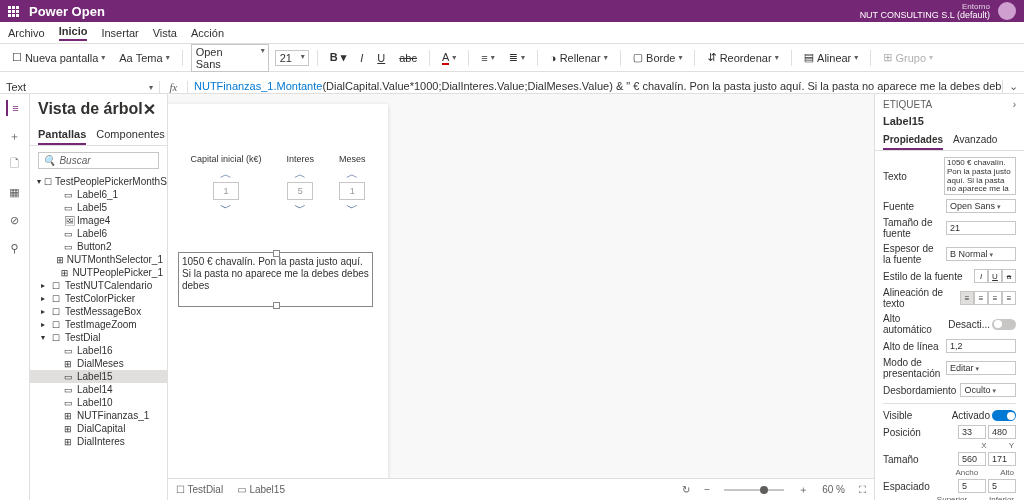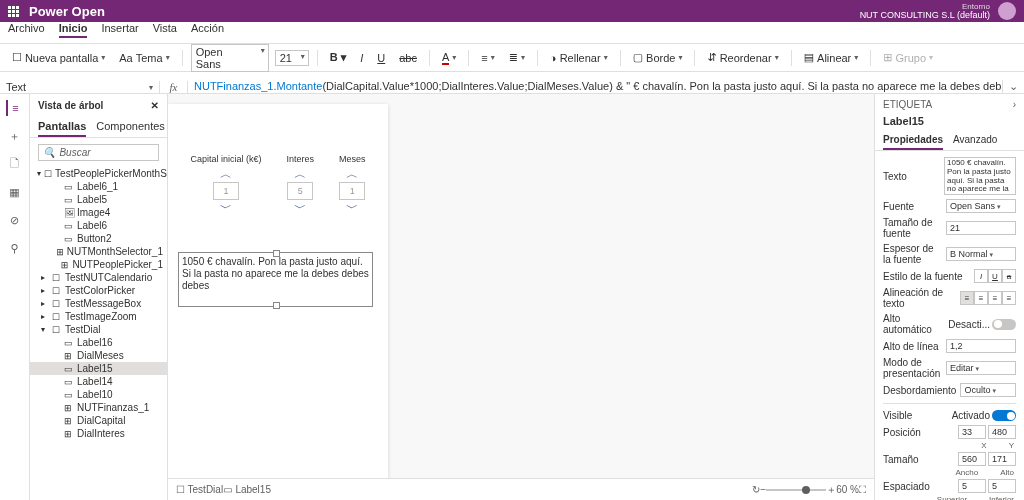--- a/index.html
+++ b/index.html
@@ -3,21 +3,21 @@
 <meta charset="utf-8">
 <style>
 * { margin:0; padding:0; box-sizing:border-box; font-family:"Segoe UI",sans-serif; }
 body { width:1024px; height:500px; overflow:hidden; font-size:11px; color:#323130; background:#fff; }
 .topbar { height:22px; background:#742774; color:#fff; display:flex; align-items:center; padding:0 8px; }
 .waffle { display:grid; grid-template-columns:repeat(3,3px); grid-template-rows:repeat(3,3px); gap:1px; margin-right:10px; }
 .waffle span { background:#fff; }
 .app-title { font-size:13px; font-weight:600; flex:1; }
 .env { text-align:right; font-size:9px; line-height:1; margin-right:8px; }
 .avatar { width:18px; height:18px; border-radius:50%; background:#cfa0cf; }
-.menubar { height:22px; border-bottom:1px solid #e1dfdd; display:flex; align-items:flex-start; padding:0 8px; gap:14px; font-size:11px; }
+.menubar { height:22px; border-bottom:1px solid #e1dfdd; display:flex; align-items:center; padding:0 8px; gap:14px; font-size:11px; }
 .menubar .mi { cursor:pointer; }
 .menubar .mi.active { border-bottom:2px solid #742774; padding-bottom:2px; font-weight:600; }
 .menubar .right { margin-left:auto; display:flex; align-items:center; gap:10px; color:#605e5c; }
 .toolbar { height:28px; border-bottom:1px solid #e1dfdd; display:flex; align-items:center; padding:0 8px; gap:6px; font-size:11px; color:#323130; }
 .tbtn { display:flex; align-items:center; gap:3px; padding:2px 4px; cursor:pointer; }
 .tsep { width:1px; height:16px; background:#e1dfdd; margin:0 2px; }
 .tsel { border:1px solid #c8c6c4; background:#fff; padding:1px 18px 1px 4px; font-size:11px; position:relative; }
 .tsel::after { content:"▾"; position:absolute; right:3px; top:1px; font-size:8px; color:#605e5c; }
 .chev::after { content:" ▾"; font-size:8px; color:#605e5c; }
 .fxbar { height:22px; border-bottom:1px solid #e1dfdd; display:flex; align-items:flex-end; font-size:11px; }
@@ -25,41 +25,41 @@
 .fxprop::after { content:"▾"; position:absolute; right:6px; font-size:8px; color:#605e5c; }
 .fxeq { width:28px; text-align:center; font-style:italic; color:#605e5c; border-right:1px solid #e1dfdd; font-family:"Segoe UI"; }
 .fxinput { flex:1; padding:0 6px; font-family:Consolas,monospace; font-size:11px; white-space:nowrap; overflow:hidden; }
 .fxinput .fn { color:#0078d4; }
 .fxexp { width:22px; text-align:center; border-left:1px solid #e1dfdd; color:#605e5c; cursor:pointer; }
 .main { display:flex; height:406px; }
 .rail { width:30px; border-right:1px solid #e1dfdd; display:flex; flex-direction:column; align-items:center; padding-top:6px; gap:12px; }
 .rail .ri { width:16px; height:16px; cursor:pointer; color:#605e5c; display:flex; align-items:center; justify-content:center; }
 .rail .ri.active { color:#742774; border-left:2px solid #742774; margin-left:-2px; padding-left:2px; }
 .tree { width:138px; border-right:1px solid #e1dfdd; display:flex; flex-direction:column; }
-.tree-hdr { padding:6px 8px; font-weight:600; font-size:10px; display:flex; justify-content:space-between; }
+.tree-hdr { padding:6px 8px; font-weight:600; font-size:16px; display:flex; }
 .tree-tabs { display:flex; gap:10px; padding:0 8px; font-size:11px; border-bottom:1px solid #e1dfdd; }
 .tree-tabs span { padding:3px 0; cursor:pointer; }
 .tree-tabs .active { border-bottom:2px solid #742774; font-weight:600; }
 .search { margin:6px 8px; border:1px solid #c8c6c4; padding:2px 4px; font-size:10px; color:#605e5c; display:flex; gap:4px; font-style:italic; }
 .tlist { flex:1; overflow-y:auto; font-size:10px; }
 .tnode { display:flex; align-items:center; padding:1px 4px; gap:3px; cursor:pointer; white-space:nowrap; }
 .tnode.sel { background:#e1dfdd; }
 .indent { display:inline-block; }
 .canvas-wrap { flex:1; background:#f8f8f8; position:relative; display:flex; flex-direction:column; }
 .canvas-area { flex:1; display:flex; align-items:flex-start; justify-content:flex-start; padding-top:10px; overflow:auto; }
 .canvas { width:220px; height:380px; background:#fff; box-shadow:0 1px 4px rgba(0,0,0,.15); position:relative; padding:10px; }
 .stepper-row { display:flex; justify-content:space-around; margin-top:40px; text-align:center; font-size:10px; }
 .stepper .lbl { font-size:9px; color:#333; margin-bottom:4px; }
 .stepper .arrow { color:#3a5a8c; font-size:12px; line-height:1; cursor:pointer; }
 .stepper .box { border:1px solid #c8c6c4; width:26px; height:18px; margin:2px auto; display:flex; align-items:center; justify-content:center; font-size:9px; color:#999; }
 .sel-label { position:absolute; top:148px; left:10px; width:195px; height:55px; border:1px solid #8a8886; font-size:10px; padding:3px; line-height:1.2; }
 .sel-label::before, .sel-label::after { content:""; position:absolute; width:5px; height:5px; background:#fff; border:1px solid #8a8886; }
 .sel-label::before { top:-3px; left:50%; margin-left:-3px; }
 .sel-label::after { bottom:-3px; left:50%; margin-left:-3px; }
-.canvas-status { height:22px; border-top:1px solid #e1dfdd; background:#fff; display:flex; align-items:center; padding:0 8px; gap:0; font-size:10px; color:#605e5c; }
+.canvas-status { height:22px; border-top:1px solid #e1dfdd; background:#fff; display:flex; align-items:center; padding:0 8px; gap:14px; font-size:10px; color:#605e5c; }
 .canvas-status .spacer { flex:1; }
 .props { width:150px; border-left:1px solid #e1dfdd; display:flex; flex-direction:column; font-size:10px; }
 .props-hdr { padding:5px 8px; font-size:10px; color:#605e5c; display:flex; justify-content:space-between; }
 .props-name { padding:0 8px 4px; font-size:11px; font-weight:600; }
 .props-tabs { display:flex; gap:10px; padding:0 8px; border-bottom:1px solid #e1dfdd; }
 .props-tabs span { padding:3px 0; cursor:pointer; }
 .props-tabs .active { border-bottom:2px solid #742774; font-weight:600; }
 .plist { flex:1; overflow-y:auto; padding:4px 8px; }
 .prow { display:flex; align-items:center; justify-content:space-between; padding:2px 0; gap:4px; }
 .prow .pl { color:#323130; flex:1; }

